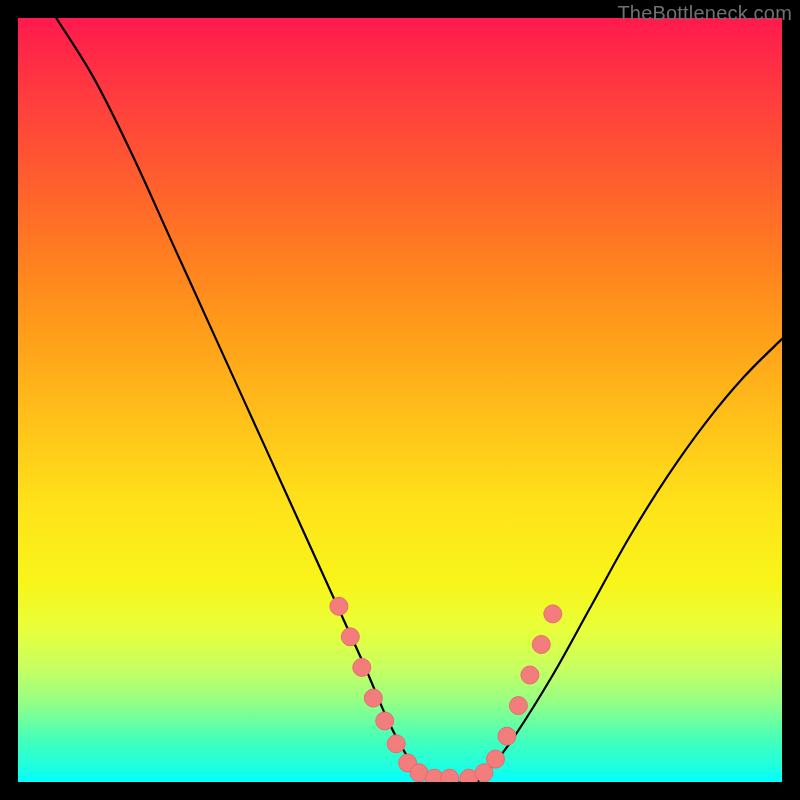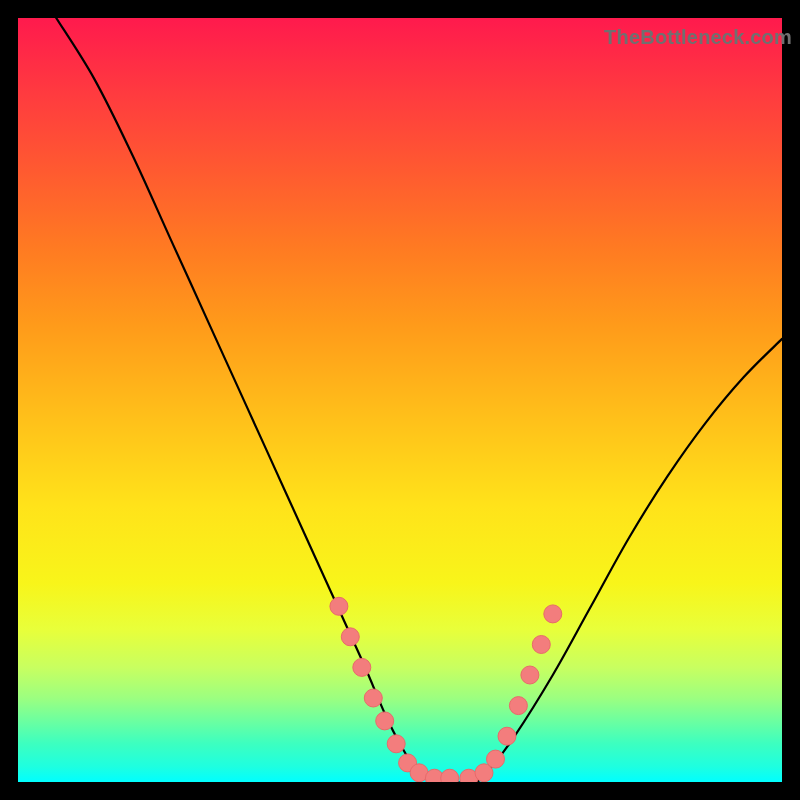--- a/index.html
+++ b/index.html
@@ -46,25 +46,24 @@
     top: 18px;
     width: 764px;
     height: 764px;
   }
   .watermark {
     position: absolute;
     top: 2px;
     right: 8px;
     font-family: Arial, Helvetica, sans-serif;
     font-size: 20px;
-    font-weight: 700;
+    font-weight: 400;
     color: #707070;
     letter-spacing: 0.2px;
     user-select: none;
-    margin-top: 24px;
   }
 </style>
 </head>
 <body>
 
 <div class="frame">
   <div class="plot-area"></div>
 
   <svg class="overlay" viewBox="0 0 764 764" preserveAspectRatio="none">
     <path d="M 38.2 0.0 C 45.1 11.0, 62.6 36.4, 76.4 61.1 C 90.2 85.9, 100.8 108.6, 114.6 137.5 C 128.4 166.4, 139.0 191.3, 152.8 221.6 C 166.6 251.8, 177.2 275.3, 191.0 305.6 C 204.8 335.9, 215.4 359.4, 229.2 389.6 C 243.0 419.9, 253.6 443.4, 267.4 473.7 C 281.2 503.9, 291.8 527.5, 305.6 557.7 C 319.4 588.0, 332.8 617.0, 343.8 641.8 C 354.8 666.5, 359.8 680.1, 366.7 695.2 C 373.6 710.4, 376.5 716.2, 382.0 725.8 C 387.5 735.4, 390.4 741.8, 397.3 748.7 C 404.2 755.6, 413.3 761.2, 420.2 764.0 C 427.1 766.8, 428.6 764.0, 435.5 764.0 C 442.4 764.0, 451.5 766.8, 458.4 764.0 C 465.3 761.2, 466.8 757.0, 473.7 748.7 C 480.6 740.5, 485.6 734.7, 496.6 718.2 C 507.6 701.7, 521.0 680.4, 534.8 657.0 C 548.6 633.7, 559.2 613.0, 573.0 588.3 C 586.8 563.5, 597.4 542.9, 611.2 519.5 C 625.0 496.1, 635.6 479.0, 649.4 458.4 C 663.2 437.8, 673.8 422.8, 687.6 404.9 C 701.4 387.0, 712.0 374.2, 725.8 359.1 C 739.6 344.0, 757.1 327.8, 764.0 320.9" id="curve-path" fill="none" stroke="#000000" stroke-width="2.2" stroke-linecap="round" stroke-linejoin="round"></path>

